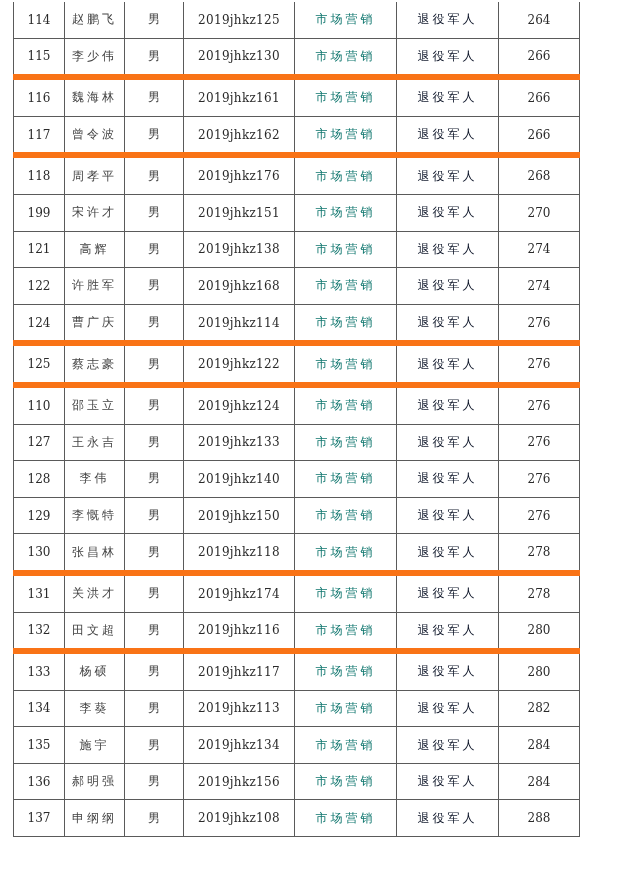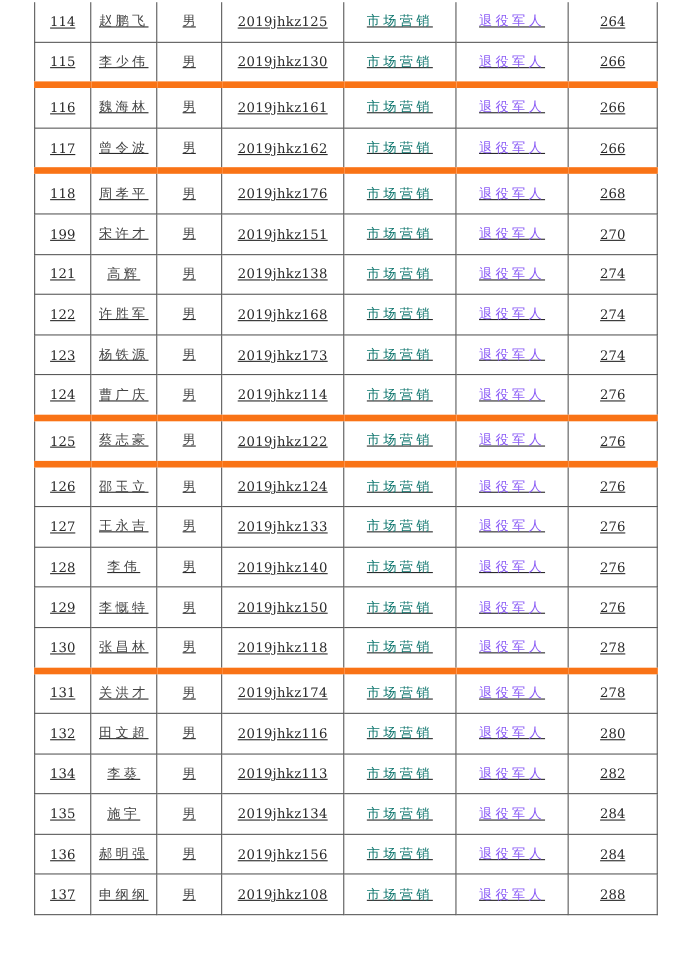--- a/index.html
+++ b/index.html
@@ -10,24 +10,23 @@
   body {
     width: 634px;
     height: 891px;
     position: relative;
     overflow: hidden;
     font-family: "DejaVu Serif", "Liberation Serif", serif;
     color: #2a2a2a;
   }
   .sheet {
     position: absolute;
-    left: 31px;
+    left: 13px;
     top: 2px;
     width: 559px;
-    text-decoration: underline;
   }
   table.roster {
     border-collapse: collapse;
     table-layout: fixed;
     width: 565px;
   }
   table.roster td {
     height: 35.6px;
     padding: 0;
     text-align: center;
@@ -41,21 +40,21 @@
     border-top: none;
   }
   table.roster tr.thick-top td {
     border-top: 6px solid #f97316;
   }
   td.c-no { width: 50px; font-size: 12.5px; }
   td.c-name { width: 59px; letter-spacing: 3px; color: #444; }
   td.c-sex { width: 58px; color: #444; }
   td.c-id { width: 110px; font-size: 12.5px; letter-spacing: 0.3px; }
   td.c-major { width: 101px; letter-spacing: 3px; color: #0f766e; }
-  td.c-cat { width: 101px; letter-spacing: 3px; color: #8b5cf6; }
+  td.c-cat { width: 101px; letter-spacing: 3px; color: #0f172a; }
   td.c-score { width: 80px; font-size: 12.5px; }
   td.c-name { border-left-color: #9a9a9a; border-right-color: #5a5a5a; }
   td.c-sex { border-right-color: #9a9a9a; }
 </style>
 </head>
 <body>
 
 <div class="sheet">
   <table class="roster">
     <tbody id="roster-body">
@@ -133,29 +132,20 @@
   <tr>
     <td class="c-no">122</td>
     <td class="c-name">许胜军</td>
     <td class="c-sex">男</td>
     <td class="c-id">2019jhkz168</td>
     <td class="c-major">市场营销</td>
     <td class="c-cat">退役军人</td>
     <td class="c-score">274</td>
   </tr>
 
-  <tr>
-    <td class="c-no">123</td>
-    <td class="c-name">杨铁源</td>
-    <td class="c-sex">男</td>
-    <td class="c-id">2019jhkz173</td>
-    <td class="c-major">市场营销</td>
-    <td class="c-cat">退役军人</td>
-    <td class="c-score">274</td>
-  </tr>
 
   <tr>
     <td class="c-no">124</td>
     <td class="c-name">曹广庆</td>
     <td class="c-sex">男</td>
     <td class="c-id">2019jhkz114</td>
     <td class="c-major">市场营销</td>
     <td class="c-cat">退役军人</td>
     <td class="c-score">276</td>
   </tr>
@@ -164,21 +154,21 @@
     <td class="c-no">125</td>
     <td class="c-name">蔡志豪</td>
     <td class="c-sex">男</td>
     <td class="c-id">2019jhkz122</td>
     <td class="c-major">市场营销</td>
     <td class="c-cat">退役军人</td>
     <td class="c-score">276</td>
   </tr>
 
   <tr class="thick-top">
-    <td class="c-no">126</td>
+    <td class="c-no">110</td>
     <td class="c-name">邵玉立</td>
     <td class="c-sex">男</td>
     <td class="c-id">2019jhkz124</td>
     <td class="c-major">市场营销</td>
     <td class="c-cat">退役军人</td>
     <td class="c-score">276</td>
   </tr>
 
   <tr>
     <td class="c-no">127</td>
@@ -233,20 +223,29 @@
   <tr>
     <td class="c-no">132</td>
     <td class="c-name">田文超</td>
     <td class="c-sex">男</td>
     <td class="c-id">2019jhkz116</td>
     <td class="c-major">市场营销</td>
     <td class="c-cat">退役军人</td>
     <td class="c-score">280</td>
   </tr>
 
+  <tr class="thick-top">
+    <td class="c-no">133</td>
+    <td class="c-name">杨硕</td>
+    <td class="c-sex">男</td>
+    <td class="c-id">2019jhkz117</td>
+    <td class="c-major">市场营销</td>
+    <td class="c-cat">退役军人</td>
+    <td class="c-score">280</td>
+  </tr>
 
   <tr>
     <td class="c-no">134</td>
     <td class="c-name">李葵</td>
     <td class="c-sex">男</td>
     <td class="c-id">2019jhkz113</td>
     <td class="c-major">市场营销</td>
     <td class="c-cat">退役军人</td>
     <td class="c-score">282</td>
   </tr>

